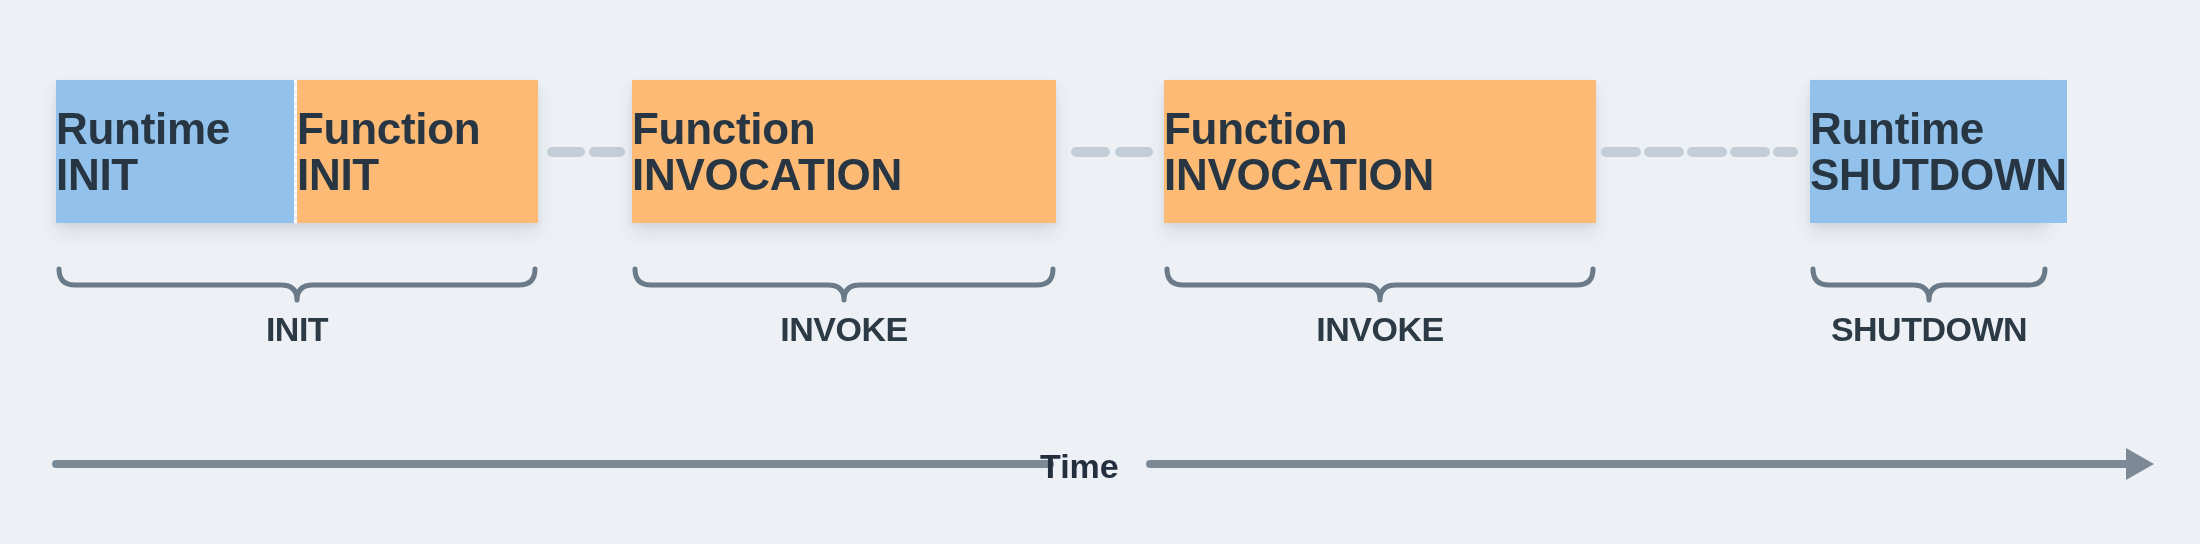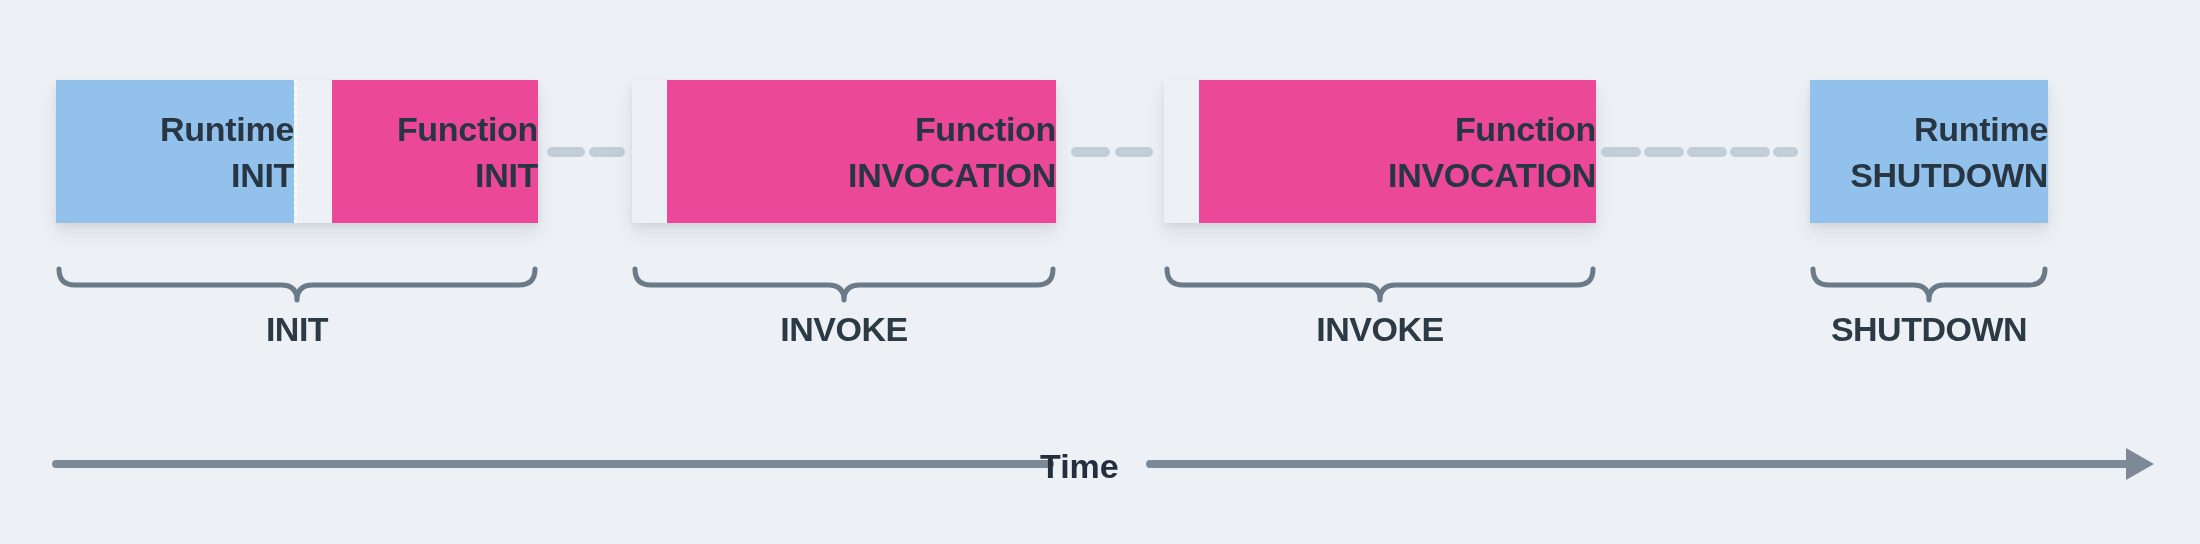--- a/index.html
+++ b/index.html
@@ -10,26 +10,26 @@
     font-family:"Liberation Sans", sans-serif;
     overflow:hidden;
   }
   .phase{position:absolute;top:0;height:100%;}
   .box-row{
     position:absolute;top:80px;height:143px;width:100%;
     display:flex;
     box-shadow:0 10px 18px rgba(35,47,62,0.10), 0 3px 6px rgba(35,47,62,0.06);
   }
   .box{
-    display:flex;flex-direction:column;align-items:flex-end;justify-content:center;
-    font-size:34px;font-weight:bold;line-height:46px;
+    display:flex;flex-direction:column;align-items:flex-start;justify-content:center;
+    font-size:44px;font-weight:bold;line-height:46px;
     color:#273642;letter-spacing:-0.3px;text-align:center;
   }
   .box.blue{background:#92C2EB;}
-  .box.yellow{background:#ec4899;margin-left:35px;}
+  .box.yellow{background:#fdba74;}
   .dotted-divider{
     width:0;height:100%;
     border-left:3px dotted rgba(255,255,255,0.75);
   }
   .brace{position:absolute;top:266px;left:0;}
   .brace path{fill:none;stroke:#6B7A89;stroke-width:5;stroke-linecap:round;stroke-linejoin:round;}
   .phase-label{
     position:absolute;top:310px;left:0;width:100%;
     text-align:center;
     font-size:34px;font-weight:bold;letter-spacing:-0.5px;

